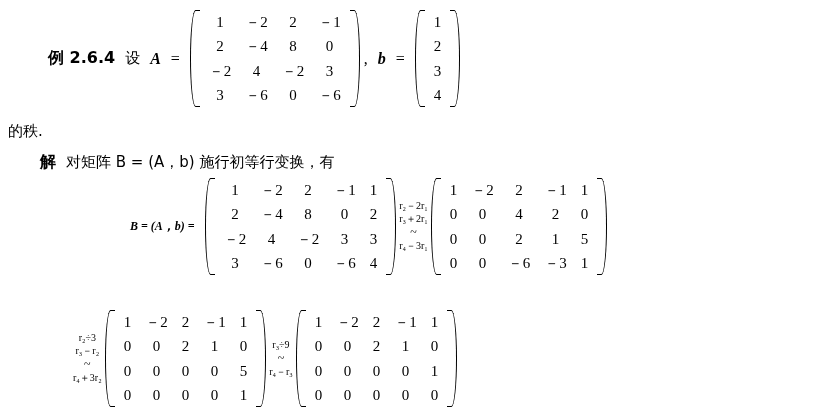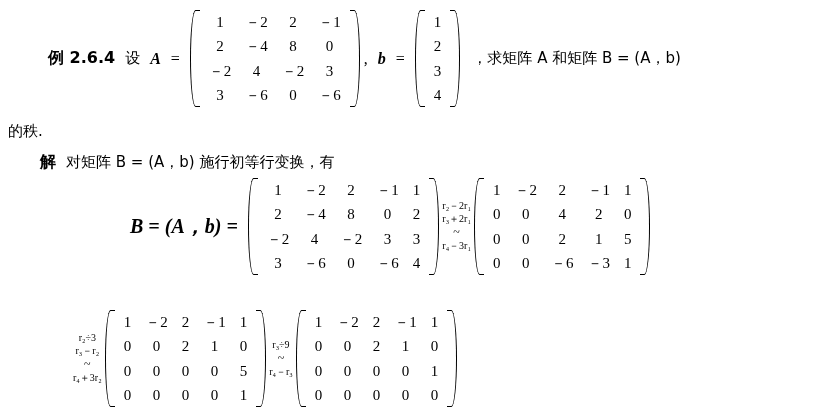--- a/index.html
+++ b/index.html
@@ -148,34 +148,33 @@
         <tr>
               <td>3</td>
             </tr>
         <tr>
               <td>4</td>
             </tr>
       </tbody>
         </table>
     </span>
 
-    <span class="cn" style="margin-left:12px;">，求矩阵 A 和矩阵 B = (A，b)</span>
   </div>
 
   <div class="blk" id="line2">
     <span class="cn">的秩.</span>
   </div>
 
   <div class="blk row" id="line3">
     <span class="cn-b lbl">解</span>
     <span class="cn">对矩阵 B = (A，b) 施行初等行变换，有</span>
   </div>
 
   <div class="blk row" id="eq1">
-    <span class="it lbl" style="font-size:20px;">B = (A，b) =</span>
+    <span class="it lbl" style="font-size:12px;">B = (A，b) =</span>
 
     <span class="matrix">
       <table>
         <tbody>
             <tr>
           <td>1</td>
           <td>－2</td>
           <td>2</td>
           <td>－1</td>
           <td>1</td>

